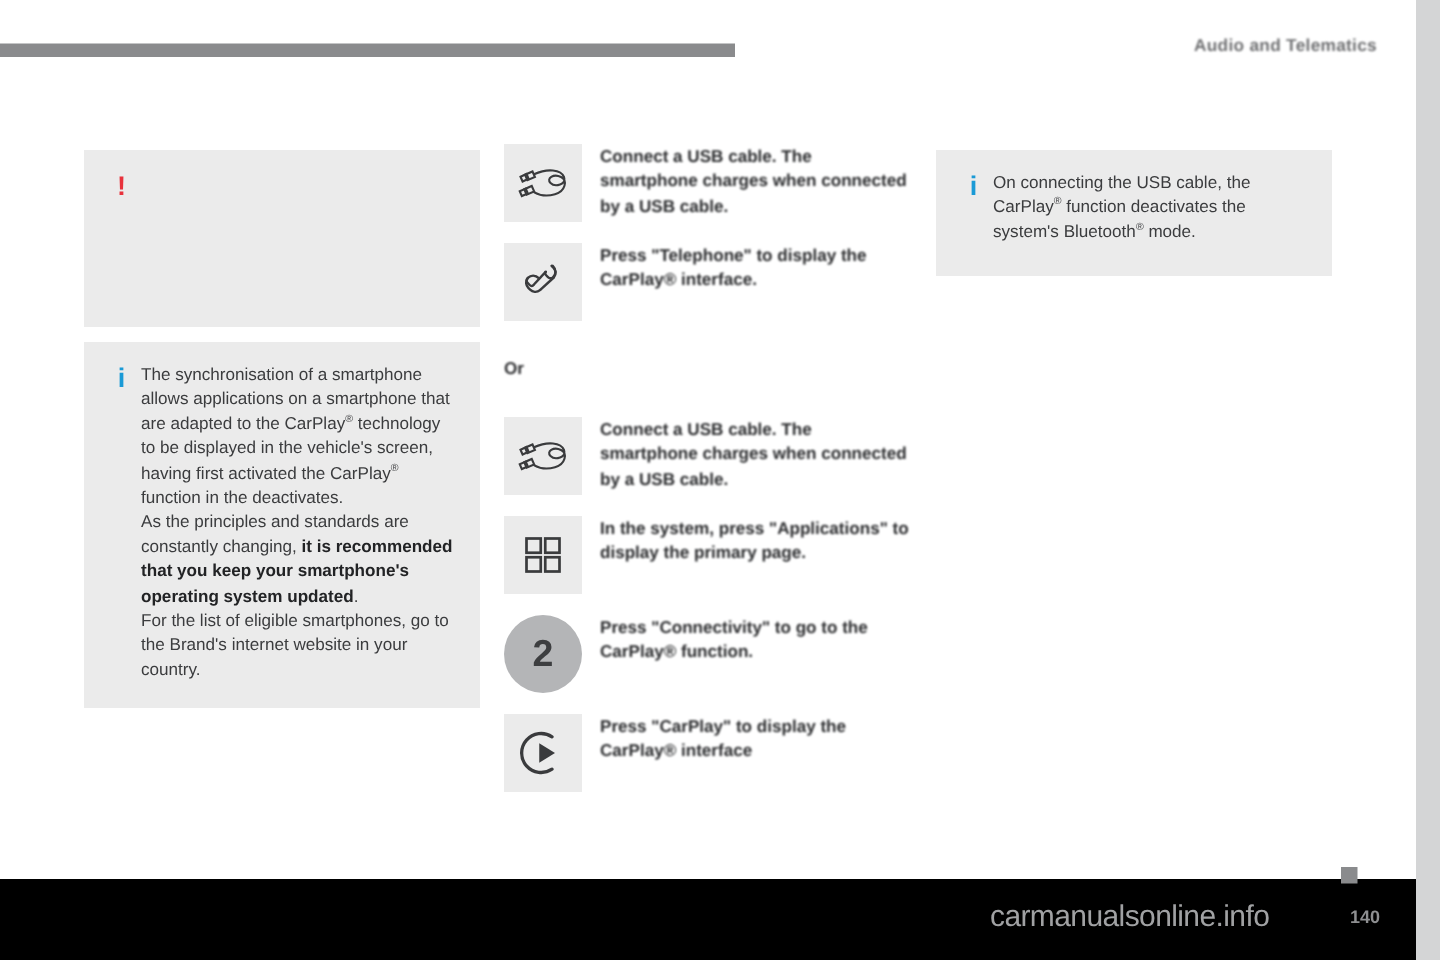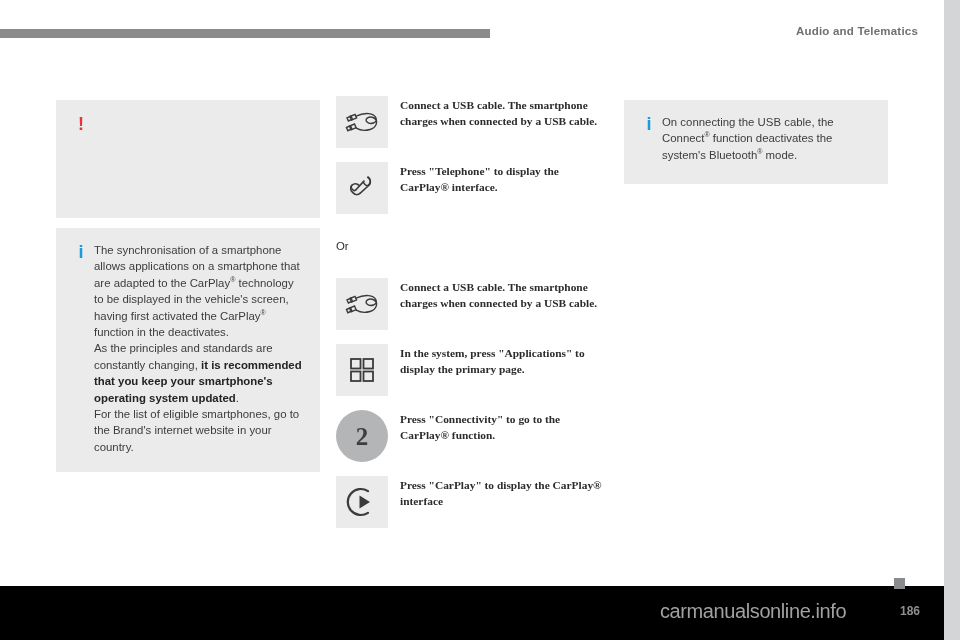--- a/index.html
+++ b/index.html
@@ -91,21 +91,20 @@
   #warning-box   { left: 56px;  top: 100px; width: 264px; height: 118px; }
   #sync-box      { left: 56px;  top: 228px; width: 264px; height: 244px; }
   #bluetooth-box { left: 624px; top: 100px; width: 264px; height:  84px; }
 
   
   .steps { position: absolute; left: 336px; top: 96px; width: 272px; }
   .step {
     position: relative;
     min-height: 52px;
     margin-bottom: 14px;
-    font-family: Liberation Serif, serif;
   }
   .step .tile {
     position: absolute;
     left: 0;
     top: 0;
     width: 52px;
     height: 52px;
     background: #ebebeb;
     display: flex;
     align-items: center;
@@ -128,21 +127,21 @@
     line-height: 16.4px;
     font-weight: bold;
     color: #2b2c2e;
     filter: blur(0.75px);
   }
   .or-label {
     position: absolute;
     left: 336px;
     top: 240px;
     font-size: 11.4px;
-    font-weight: normal;
+    font-weight: bold;
     color: #2b2c2e;
     filter: blur(0.75px);
     text-align: center;
   }
 
   svg.ic { display: block; }
 
   
   .page-marker {
     position: absolute;
@@ -189,21 +188,21 @@
     <div class="body">
       <span>The synchronisation of a smartphone allows applications on a smartphone that are adapted to the CarPlay</span><sup class="reg">®</sup><span> technology to be displayed in the vehicle's screen, having first activated the CarPlay</span><sup class="reg">®</sup><span> function in the deactivates.</span><br>
       <span>As the principles and standards are constantly changing, </span><b>it is recommended that you keep your smartphone's operating system updated</b><span>.</span><br>
       <span>For the list of eligible smartphones, go to the Brand's internet website in your country.</span>
     </div>
   </div>
 
   <div class="callout" id="bluetooth-box">
     <div class="glyph info">i</div>
     <div class="body">
-      <span>On connecting the USB cable, the Connect</span><sup class="reg">®</sup><span> function deactivates the system's Bluetooth</span><sup class="reg">®</sup><span> mode.</span>
+      <span>On connecting the USB cable, the CarPlay</span><sup class="reg">®</sup><span> function deactivates the system's Bluetooth</span><sup class="reg">®</sup><span> mode.</span>
     </div>
   </div>
 
   <div class="steps">
 
     <div class="step">
       <div class="tile">
         <svg class="ic" width="38" height="26" viewBox="0 0 38 26">
           <path d="M7 7.5 l5 -2.2 1.6 3.6 -5 2.2z" fill="none" stroke="#3a3b3d" stroke-width="1.4"></path>
           <path d="M4 8.8 l4 -1.8 1.4 3.2 -4 1.8z" fill="none" stroke="#3a3b3d" stroke-width="1.4"></path>
@@ -273,18 +272,18 @@
           <path d="M22 5.2 A13 13 0 1 0 22 26.8" fill="none" stroke="#3a3b3d" stroke-width="2.2" stroke-linecap="round"></path>
           <path d="M13.5 9.5 L24 16 L13.5 22.5 Z" fill="#3a3b3d"></path>
         </svg>
       </div>
       <div class="text">Press "CarPlay" to display the CarPlay® interface</div>
     </div>
 
   </div>
 
   <div class="page-marker"></div>
-  <div class="page-number">186</div>
+  <div class="page-number">140</div>
   <div class="watermark">carmanualsonline.info</div>
 
 </div>
 
 <div class="right-gutter"></div>
 
 </body></html>

